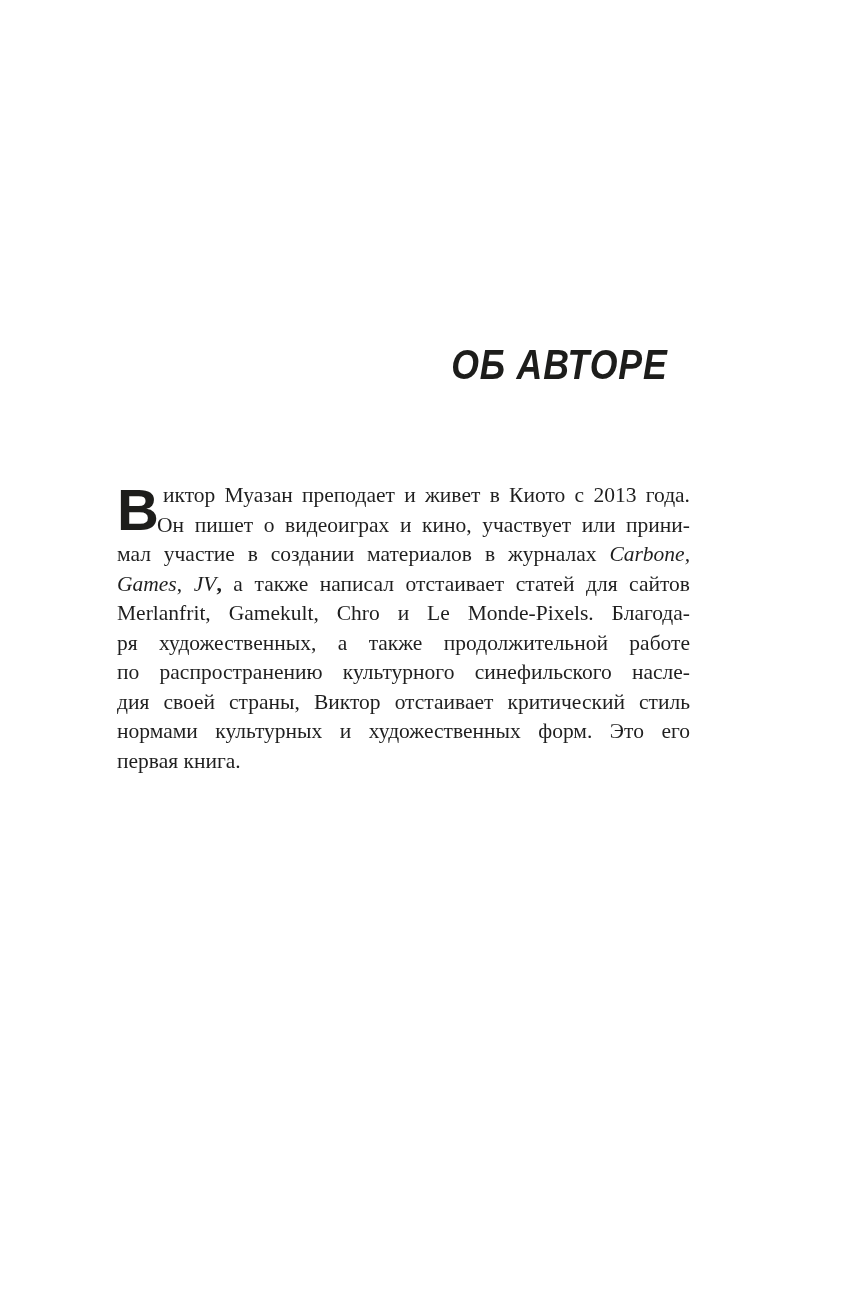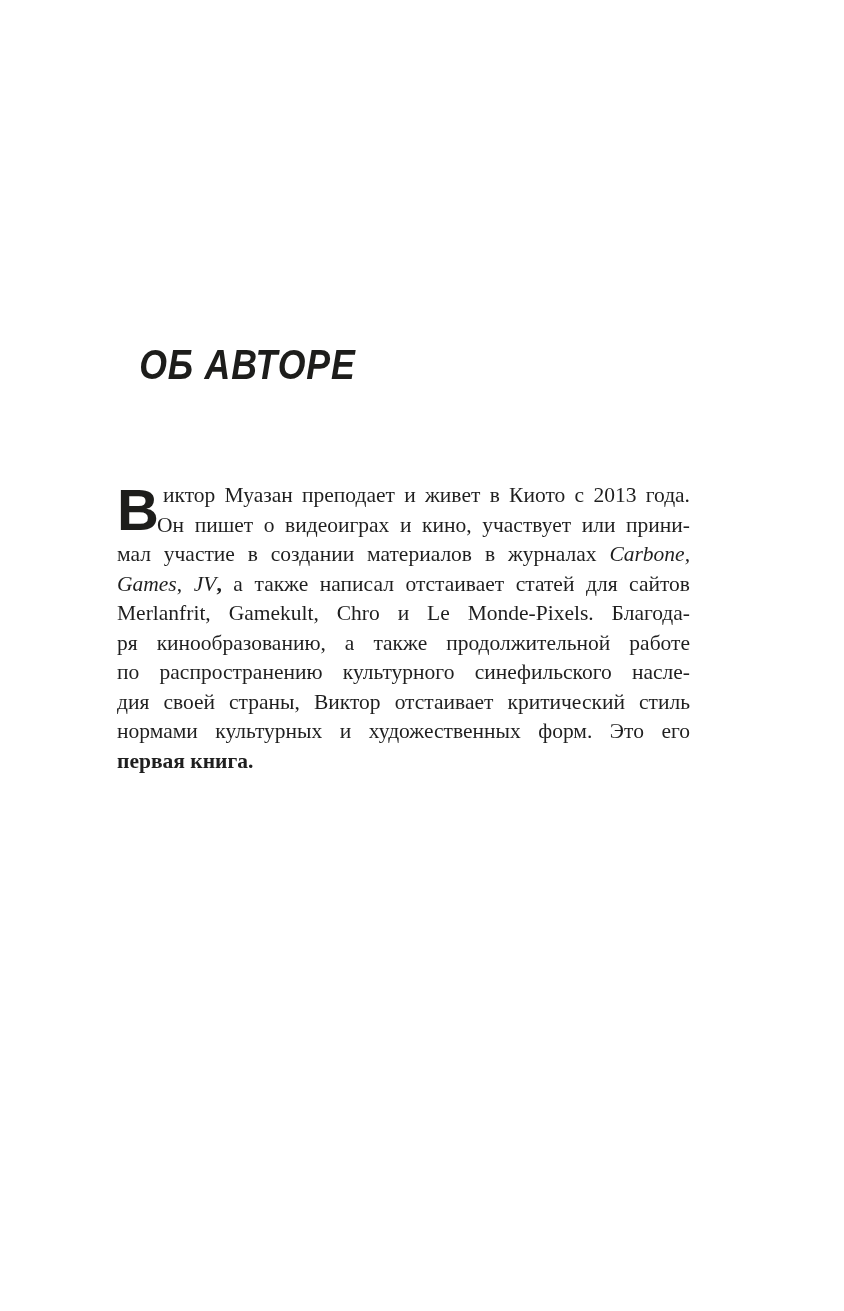--- a/index.html
+++ b/index.html
@@ -19,21 +19,21 @@
     position: absolute;
     left: 117px;
     top: 0;
     width: 573px;
   }
   .chapter-title {
     position: absolute;
     left: 0;
     top: 314px;
     width: 100%;
-    text-align: left;
+    text-align: right;
     font-family: "Liberation Sans", sans-serif;
     font-weight: 700;
     font-style: italic;
     font-size: 43px;
     line-height: 1;
     letter-spacing: 1px;
     color: #1d1d1b;
   }
   .chapter-title .squeeze {
     display: inline-block;
@@ -60,42 +60,41 @@
     color: #1d1d1b;
   }
   .line {
     text-align: justify;
     text-align-last: justify;
     height: 29.5px;
     white-space: normal;
   }
   .line.last {
     text-align-last: left;
-    font-weight: bold;
   }
   .it { font-style: italic; }
   .bd { font-weight: 700; }
 </style>
 </head>
 <body>
 
 <div class="page">
   <div class="content">
 
     <h1 class="chapter-title"><span class="squeeze">ОБ АВТОРЕ</span></h1>
 
     <div class="paragraph">
       <span class="drop-cap">В</span>
 
     <div class="line" style="padding-left: 46px;"><span>иктор Муазан преподает и живет в Киото с 2013 года.</span></div>
         <div class="line" style="padding-left: 40px;"><span>Он пишет о видеоиграх и кино, участвует или прини-</span></div>
         <div class="line"><span>мал участие в создании материалов в журналах </span><span class="it">Carbone,</span></div>
         <div class="line"><span class="it">Games</span><span>, </span><span class="it">JV</span><span class="bd">,</span><span> а также написал отстаивает статей для сайтов</span></div>
         <div class="line"><span>Merlanfrit, Gamekult, Chro и Le Monde-Pixels. Благода-</span></div>
-        <div class="line"><span>ря кинообразованию, а также продолжительной работе</span></div>
+        <div class="line"><span>ря художественных, а также продолжительной работе</span></div>
         <div class="line"><span>по распространению культурного синефильского насле-</span></div>
         <div class="line"><span>дия своей страны, Виктор отстаивает критический стиль</span></div>
         <div class="line"><span>нормами культурных и художественных форм. Это его</span></div>
         <div class="line last"><span>первая книга.</span></div>
       </div>
 
   </div>
 </div>
 
 </body></html>

